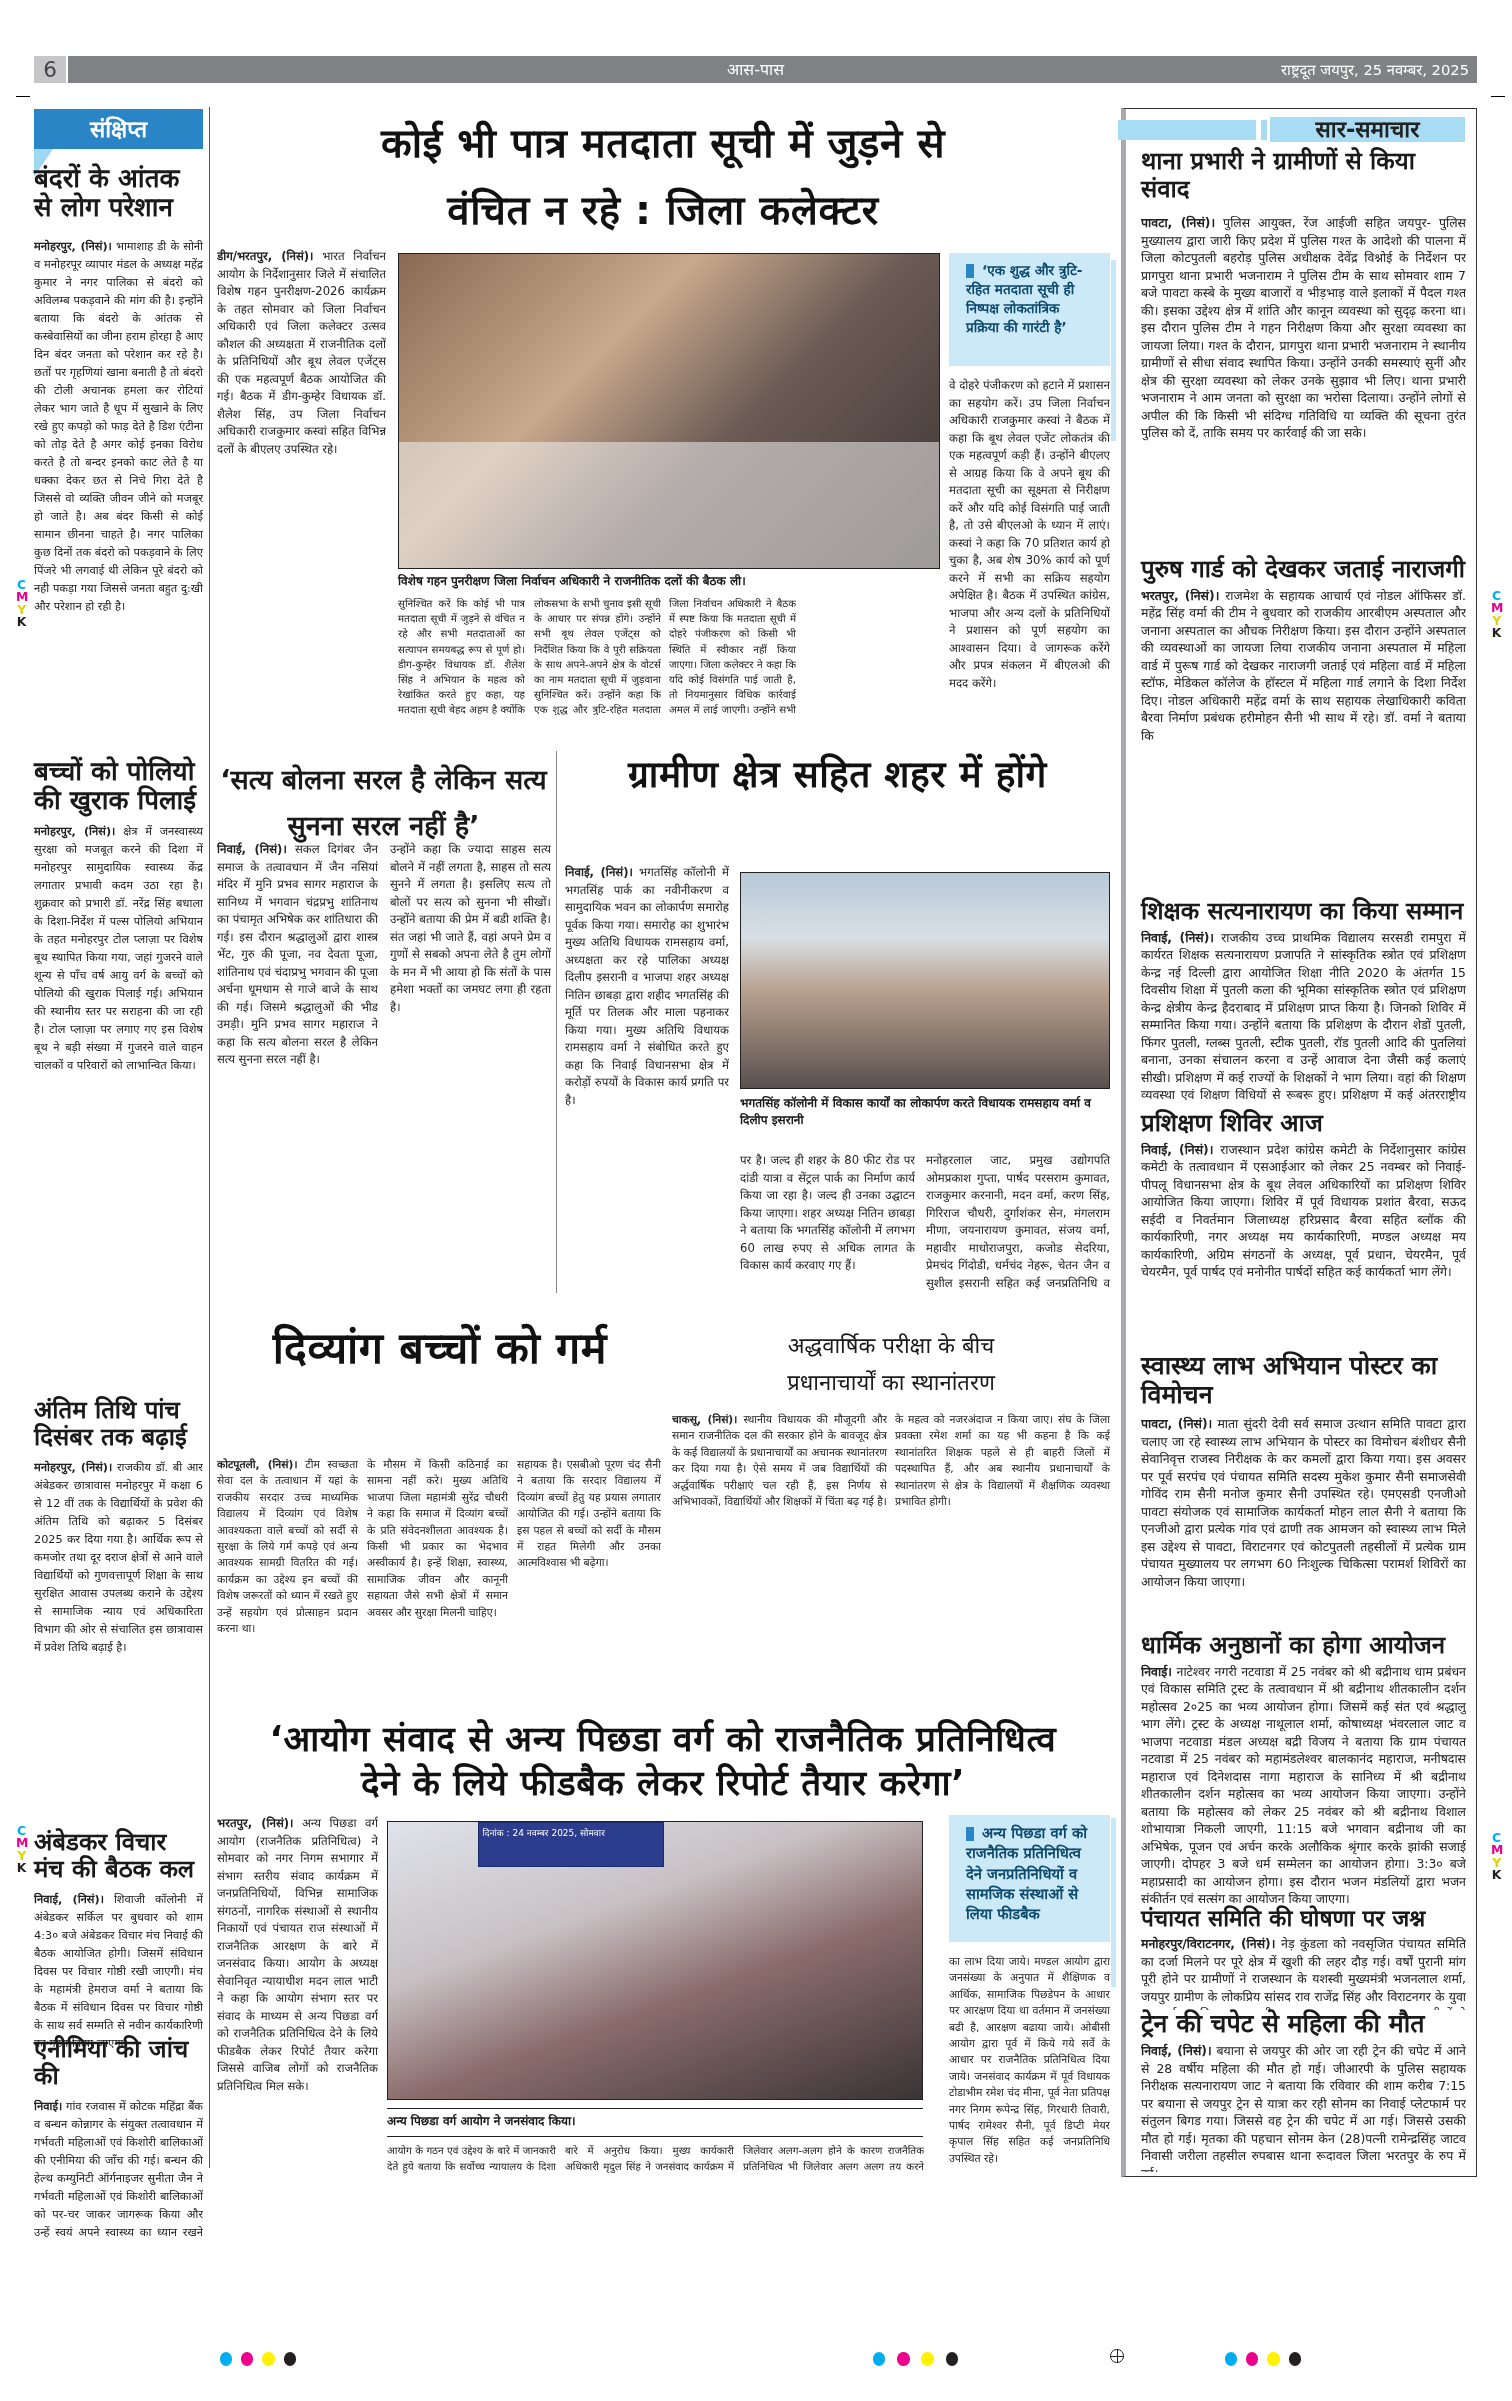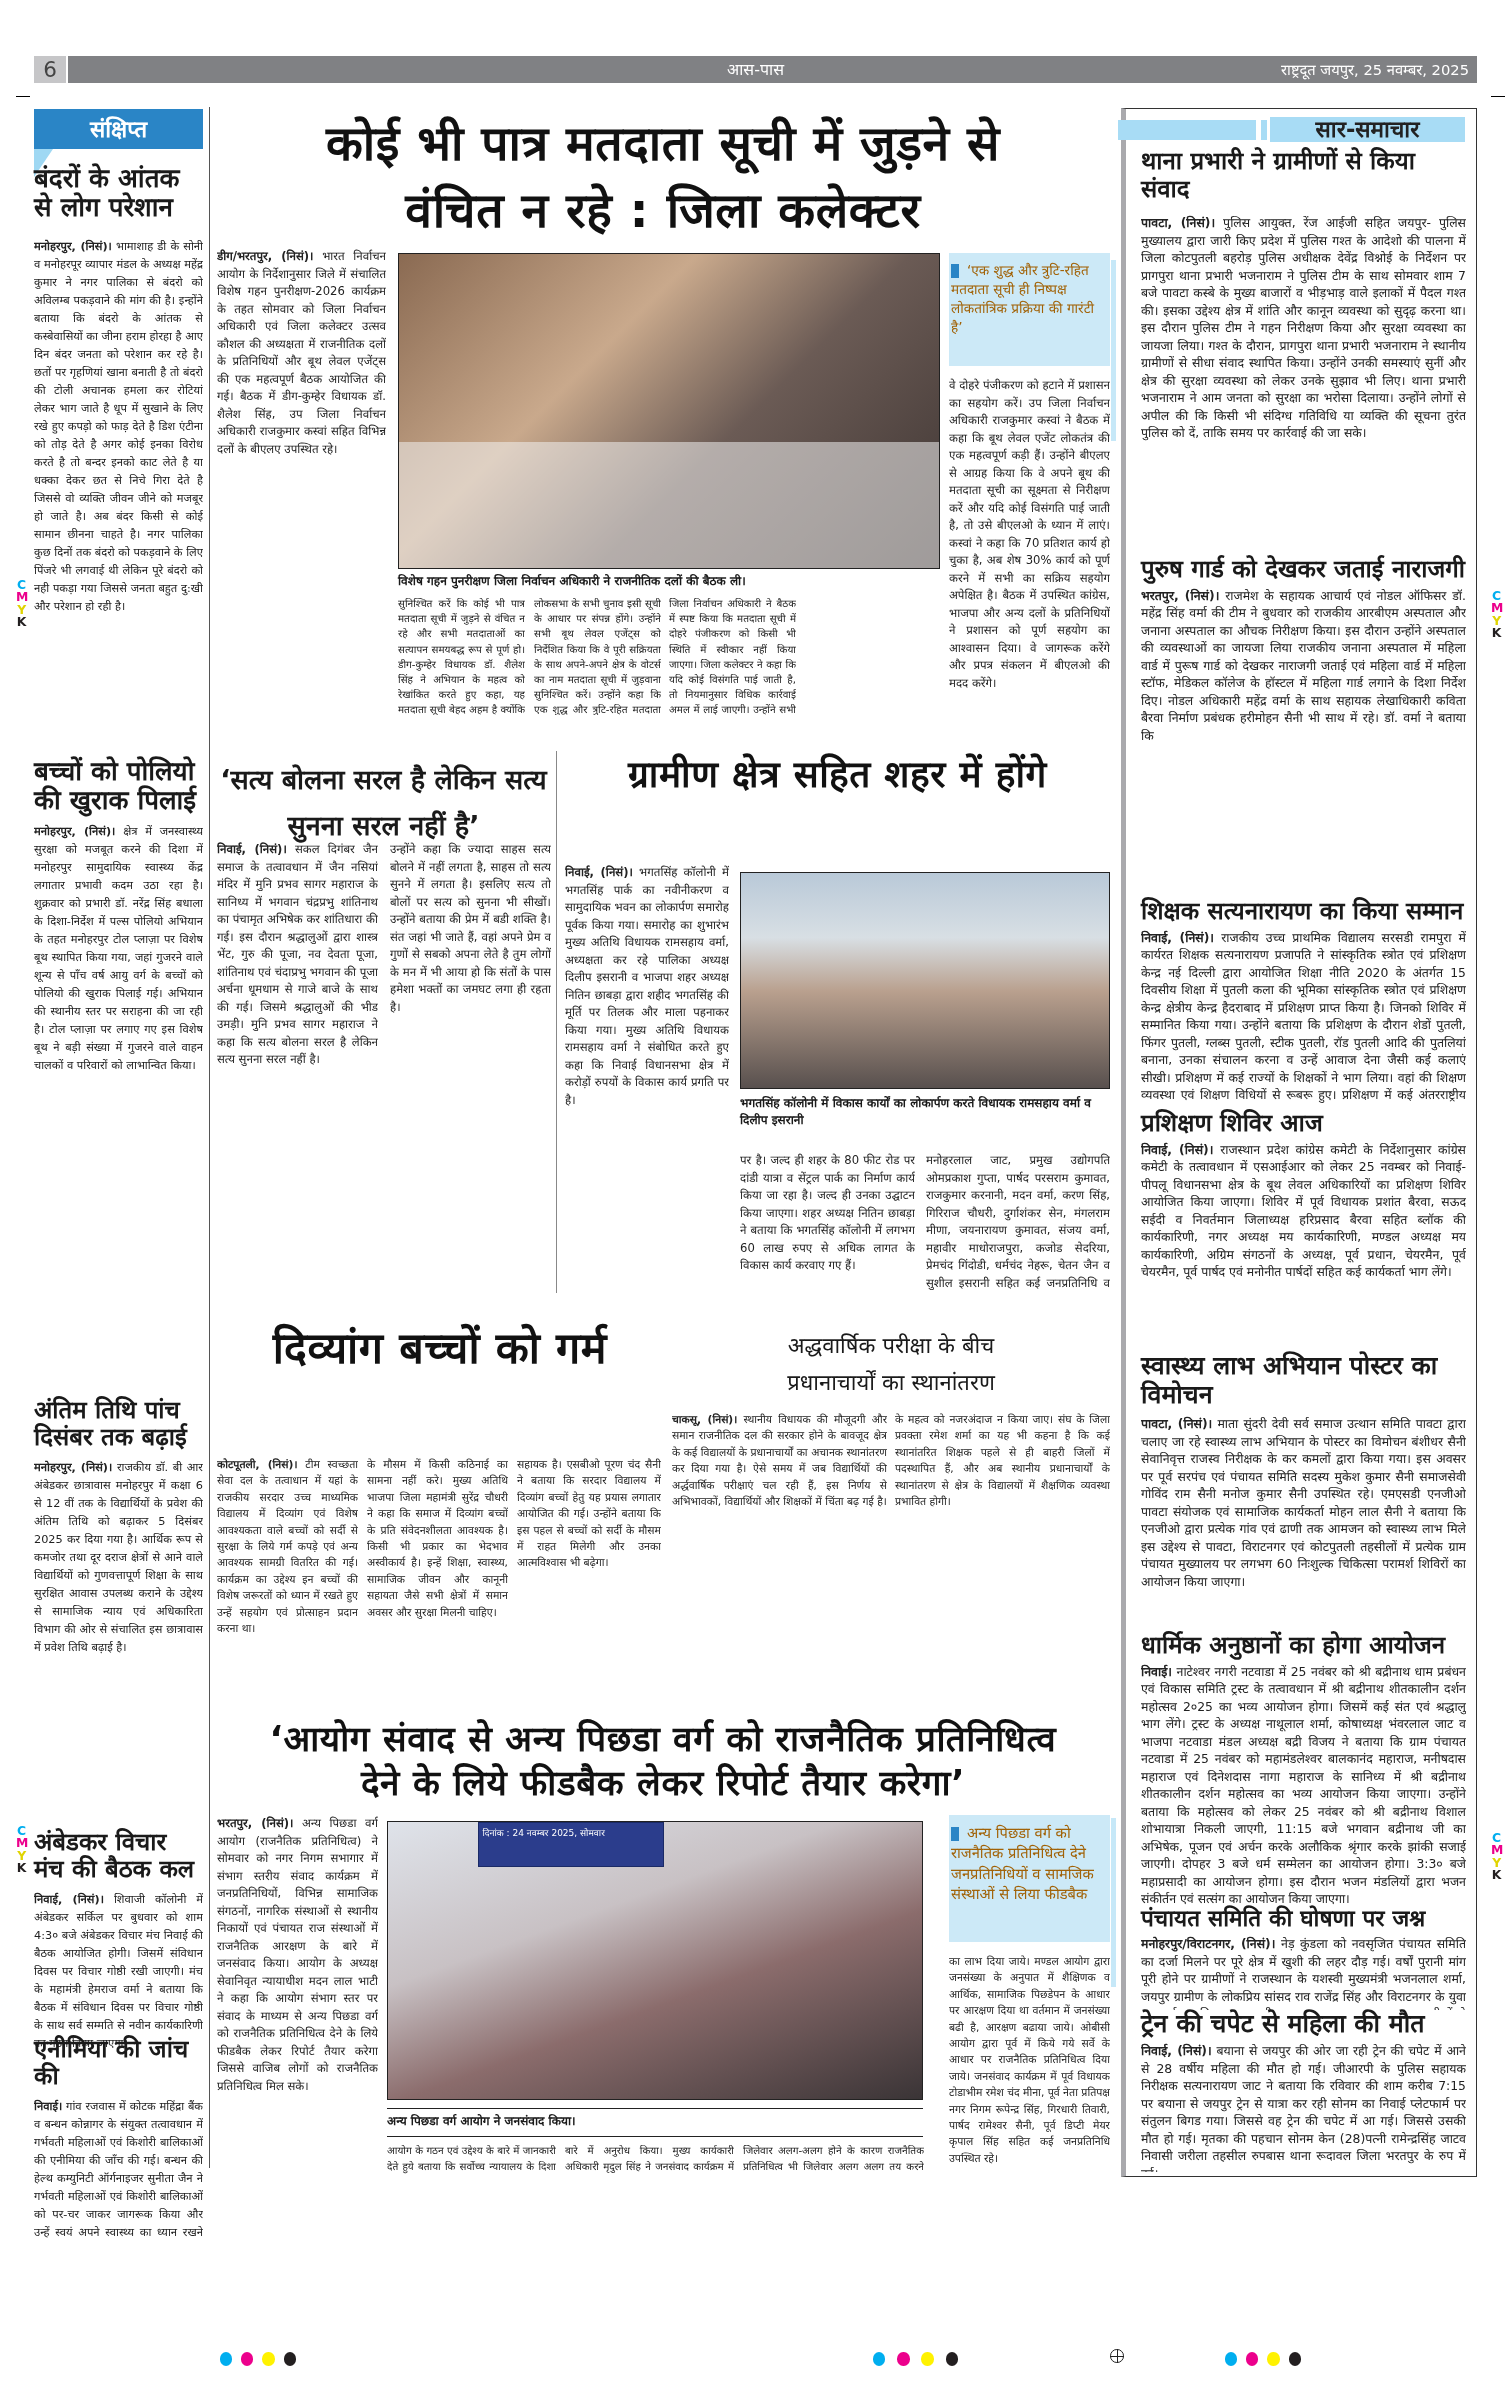--- a/index.html
+++ b/index.html
@@ -19,21 +19,21 @@
                font-size: 22.6px; font-weight: bold; text-align: center; line-height: 40px; }
   .blurb-tail { left: 34px; top: 149px; width: 0; height: 0; border-left: 19px solid #9fd8f3; border-bottom: 28px solid transparent; }
   .head { font-weight: bold; line-height: 1.12; color: #1a1a1a; }
   .body { font-size: 11.6px; line-height: 17.5px; text-align: justify; color: #222; }
   .body b { font-weight: bold; }
   .mega { font-weight: 900; text-align: center; letter-spacing: 0.6px; color: #111; }
   .photo { background: linear-gradient(135deg, #8a6a52 0%, #c9a98c 35%, #6b5b55 60%, #3d3432 100%); border: 1.1px solid #222; overflow: hidden; }
   .photo.outdoor { background: linear-gradient(180deg, #b9c9d8 0%, #d8dfe4 30%, #b9a08e 55%, #58504e 100%); }
   .photo.hall { background: linear-gradient(160deg, #dfe3ea 0%, #c8c1c4 35%, #8b6c6c 60%, #3a3436 100%); }
   .caption { font-size: 12px; font-weight: bold; line-height: 17px; }
-  .quote-box { background: #cce9f7; padding: 8px 2px; font-size: 17px; line-height: 22.6px; font-weight: normal; color: #a16207; }
+  .quote-box { background: #cce9f7; padding: 8px 17px; font-size: 17px; line-height: 22.6px; font-weight: bold; color: #0c4a6e; }
   .quote-box .sq { display: inline-block; width: 8px; height: 13.6px; background: #2a85c6; margin-right: 8px; vertical-align: middle; }
   
   .rbox { left: 1121px; top: 108px; width: 356px; height: 2069px; border: 1.1px solid #333; border-left: 5.6px solid #a9a9ad; }
   .rtag-bar { left: 1118px; top: 120px; width: 271px; height: 20.3px; background: #a8dcf5; }
   .rtag-bar2 { left: 1261px; top: 120px; width: 5.6px; height: 20.3px; background: #a8dcf5; }
   .rtag { left: 1270px; top: 117px; width: 195px; height: 25px; background: #a8dcf5; font-size: 22.6px; font-weight: bold; color: #222; text-align: center; line-height: 25px; }
   .rhead { font-size: 24px; font-weight: bold; color: #1a1a1a; line-height: 1.15; }
   .rbody { font-size: 12.4px; line-height: 17.5px; text-align: justify; color: #222; }
   .cmyk { font-weight: bold; font-size: 12.4px; line-height: 12.4px; text-align: center; width: 11.3px; }
   .dot { width: 12.4px; height: 13.6px; border-radius: 50%; display: inline-block; margin: 0 4.5px; }
@@ -95,21 +95,21 @@
   </div>
 </div>
 
 <div class="abs" style="left:34px;top:2036px;width:169px;">
   <div class="head" style="font-size:24px;">एनीमिया की जांच की</div>
   <div class="body" style="margin-top:8px;font-size:11.3px;line-height:18px;height:141px;overflow:hidden;">
     <b>निवाई।</b> <span>गांव रजवास में कोटक महिंद्रा बैंक व बन्धन कोन्नागर के संयुक्त तत्वावधान में गर्भवती महिलाओं एवं किशोरी बालिकाओं की एनीमिया की जाँच की गई। बन्धन की हेल्थ कम्युनिटी ऑर्गनाइजर सुनीता जैन ने गर्भवती महिलाओं एवं किशोरी बालिकाओं को पर-चर जाकर जागरूक किया और उन्हें स्वयं अपने स्वास्थ्य का ध्यान रखने की सलाह दी।</span>
   </div>
 </div>
 
-<div class="abs mega" style="left:217px;top:110px;width:892px;font-size:48px;line-height:67px;">
+<div class="abs mega" style="left:217px;top:110px;width:892px;font-size:40px;line-height:67px;">
   <div>कोई भी पात्र मतदाता सूची में जुड़ने से</div>
   <div>वंचित न रहे : जिला कलेक्टर</div>
 </div>
 
 <div class="abs body" style="left:217px;top:248px;width:169px;height:452px;overflow:hidden;">
   <b>डीग/भरतपुर, (निसं)।</b> <span>भारत निर्वाचन आयोग के निर्देशानुसार जिले में संचालित विशेष गहन पुनरीक्षण-2026 कार्यक्रम के तहत सोमवार को जिला निर्वाचन अधिकारी एवं जिला कलेक्टर उत्सव कौशल की अध्यक्षता में राजनीतिक दलों के प्रतिनिधियों और बूथ लेवल एजेंट्स की एक महत्वपूर्ण बैठक आयोजित की गई। बैठक में डीग-कुम्हेर विधायक डॉ. शैलेश सिंह, उप जिला निर्वाचन अधिकारी राजकुमार कस्वां सहित विभिन्न दलों के बीएलए उपस्थित रहे।</span>
 </div>
 
 <div class="abs photo" style="left:398px;top:253px;width:542px;height:316px;">
   <div style="position:absolute;left:0;right:0;bottom:0;height:40%;background:rgba(240,240,240,0.55);"></div>

